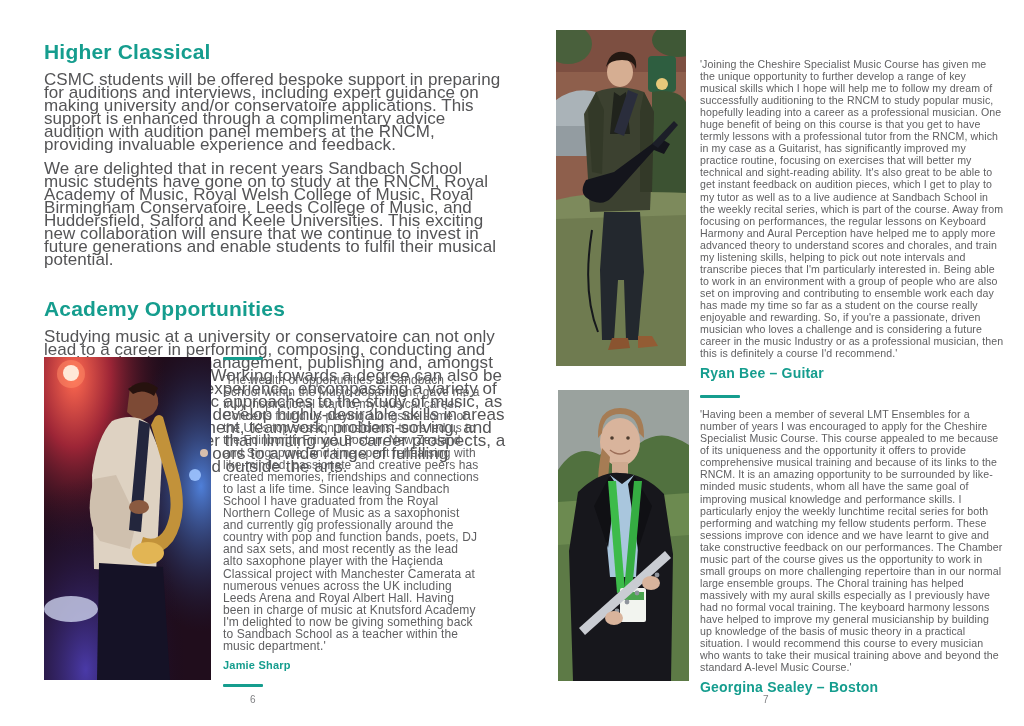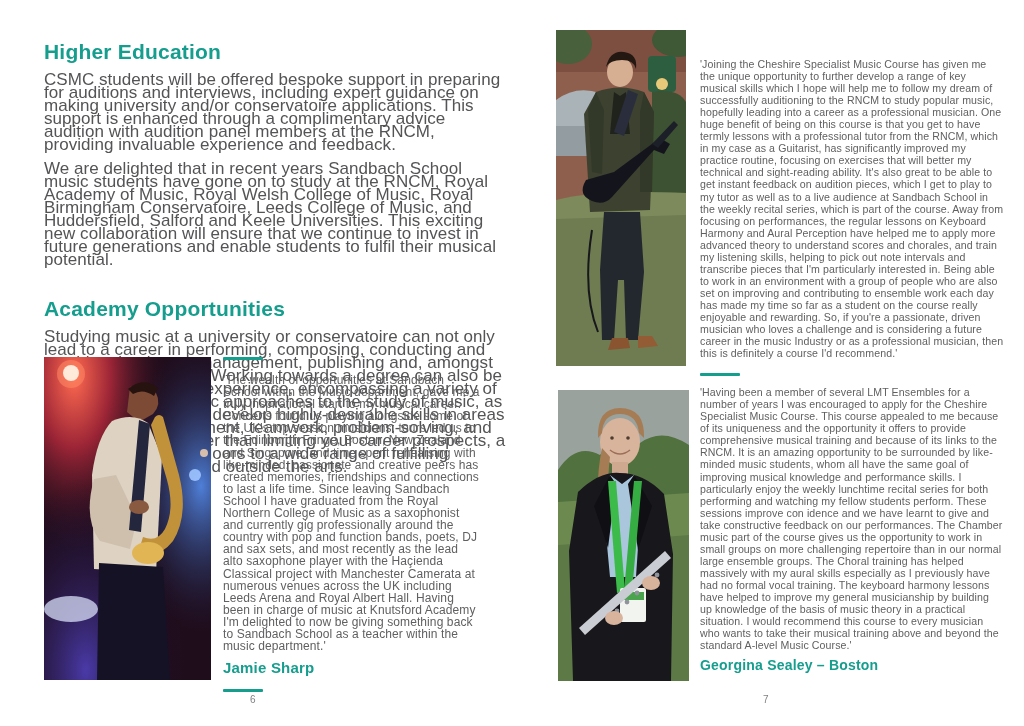--- a/index.html
+++ b/index.html
@@ -31,21 +31,21 @@
 
   .quote-rule {
     width: 40px; height: 3px; background: var(--accent);
     border-radius: 1px; margin-bottom: 14px;
   }
   .quote-text {
     font-size: 12px; line-height: 12.1px; color: #606062;
     letter-spacing: 0.1px;
   }
   .attribution {
-    color: var(--accent); font-weight: bold; font-size: 15px;
+    color: var(--accent); font-weight: bold; font-size: 11px;
     margin-top: 7px; letter-spacing: 0.2px;
   }
   .rule-after { margin-top: 13px; margin-bottom: 0; }
 
   .page-number {
     position: absolute; top: 694px; font-size: 10px; color: #808184;
   }
   .page-number.left { left: 250px; }
   .page-number.right { left: 763px; }
 
@@ -61,21 +61,21 @@
   .right-col .quote-rule { margin-top: 14px; margin-bottom: 10px; }
 
   svg { display: block; }
 </style>
 </head>
 <body>
 
 <div class="spread" style="--accent:#159D8E;">
 
   <div class="left-content">
-    <div class="section-heading">Higher Education</div>
+    <div class="section-heading">Higher Classical</div>
     <p class="body-para">CSMC students will be offered bespoke support in preparing for auditions and interviews, including expert guidance on making university and/or conservatoire applications. This support is enhanced through a complimentary advice audition with audition panel members at the RNCM, providing invaluable experience and feedback.</p>
     <p class="body-para">We are delighted that in recent years Sandbach School music students have gone on to study at the RNCM, Royal Academy of Music, Royal Welsh College of Music, Royal Birmingham Conservatoire, Leeds College of Music, and Huddersfield, Salford and Keele Universities. This exciting new collaboration will ensure that we continue to invest in future generations and enable students to fulfil their musical potential.</p>
 
     <div class="career-block">
       <div class="section-heading">Academy Opportunities</div>
       <p class="body-para">Studying music at a university or conservatoire can not only lead to a career in performing, composing, conducting and teaching, but in arts management, publishing and, amongst others, recording too. Working towards a degree can also be an incredibly diverse experience, encompassing a variety of practical and academic approaches to the study of music, as well as helping you to develop highly-desirable skills in areas such as self-management, teamwork, problem-solving, and communication. Rather than limiting your career prospects, a music degree opens doors to a wide range of fulfilling careers both within and outside the arts.</p>
     </div>
   </div>
 
   <div class="left-bottom">
@@ -187,20 +187,21 @@
       <circle cx="69" cy="212" r="2.4" fill="#8f949c"></circle>
       <circle cx="59" cy="221" r="2.4" fill="#8f949c"></circle>
       <ellipse cx="93" cy="193" rx="9" ry="7" fill="#d9b49c"></ellipse>
       <ellipse cx="56" cy="228" rx="9" ry="7" fill="#d9b49c"></ellipse>
     </svg>
   </div>
 
   <div class="right-col">
     <div>
       <p class="quote-text">'Joining the Cheshire Specialist Music Course has given me the unique opportunity to further develop a range of key musical skills which I hope will help me to follow my dream of successfully auditioning to the RNCM to study popular music, hopefully leading into a career as a professional musician. One huge benefit of being on this course is that you get to have termly lessons with a professional tutor from the RNCM, which in my case as a Guitarist, has significantly improved my practice routine, focusing on exercises that will better my technical and sight-reading ability. It's also great to be able to get instant feedback on audition pieces, which I get to play to my tutor as well as to a live audience at Sandbach School in the weekly recital series, which is part of the course. Away from focusing on performances, the regular lessons on Keyboard Harmony and Aural Perception have helped me to apply more advanced theory to understand scores and chorales, and train my listening skills, helping to pick out note intervals and transcribe pieces that I'm particularly interested in. Being able to work in an environment with a group of people who are also set on improving and contributing to ensemble work each day has made my time so far as a student on the course really enjoyable and rewarding. So, if you're a passionate, driven musician who loves a challenge and is considering a future career in the music Industry or as a professional musician, then this is definitely a course I'd recommend.'</p>
+      <div class="attribution">Ryan Bee – Guitar</div>
     </div>
 
     <div>
       <div class="quote-rule"></div>
       <p class="quote-text">'Having been a member of several LMT Ensembles for a number of years I was encouraged to apply for the Cheshire Specialist Music Course. This course appealed to me because of its uniqueness and the opportunity it offers to provide comprehensive musical training and because of its links to the RNCM. It is an amazing opportunity to be surrounded by like-minded music students, whom all have the same goal of improving musical knowledge and performance skills. I particularly enjoy the weekly lunchtime recital series for both performing and watching my fellow students perform. These sessions improve con idence and we have learnt to give and take constructive feedback on our performances. The Chamber music part of the course gives us the opportunity to work in small groups on more challenging repertoire than in our normal large ensemble groups. The Choral training has helped massively with my aural skills especially as I previously have had no formal vocal training. The keyboard harmony lessons have helped to improve my general musicianship by building up knowledge of the basis of music theory in a practical situation. I would recommend this course to every musician who wants to take their musical training above and beyond the standard A-level Music Course.'</p>
       <div class="attribution">Georgina Sealey – Boston</div>
     </div>
   </div>
 
   <div class="page-number right">7</div>

